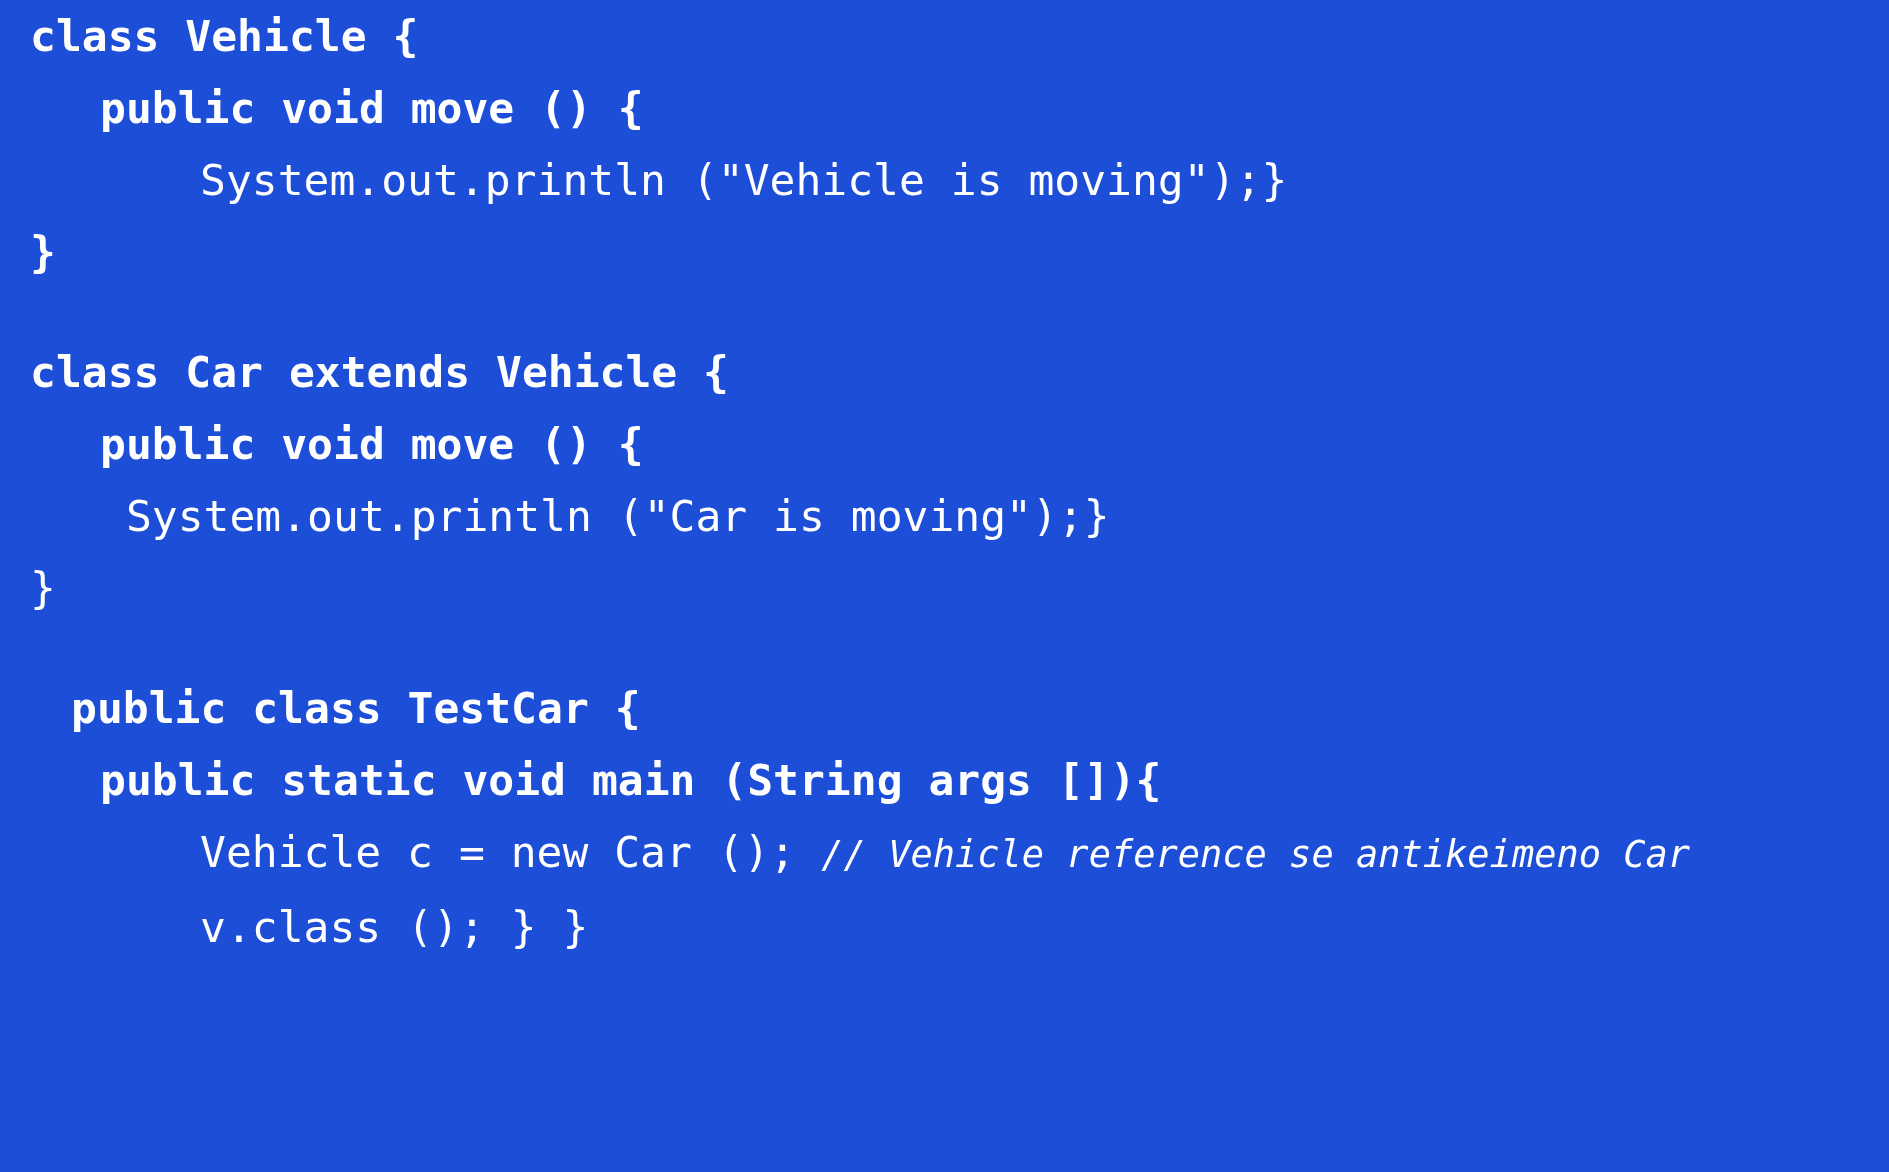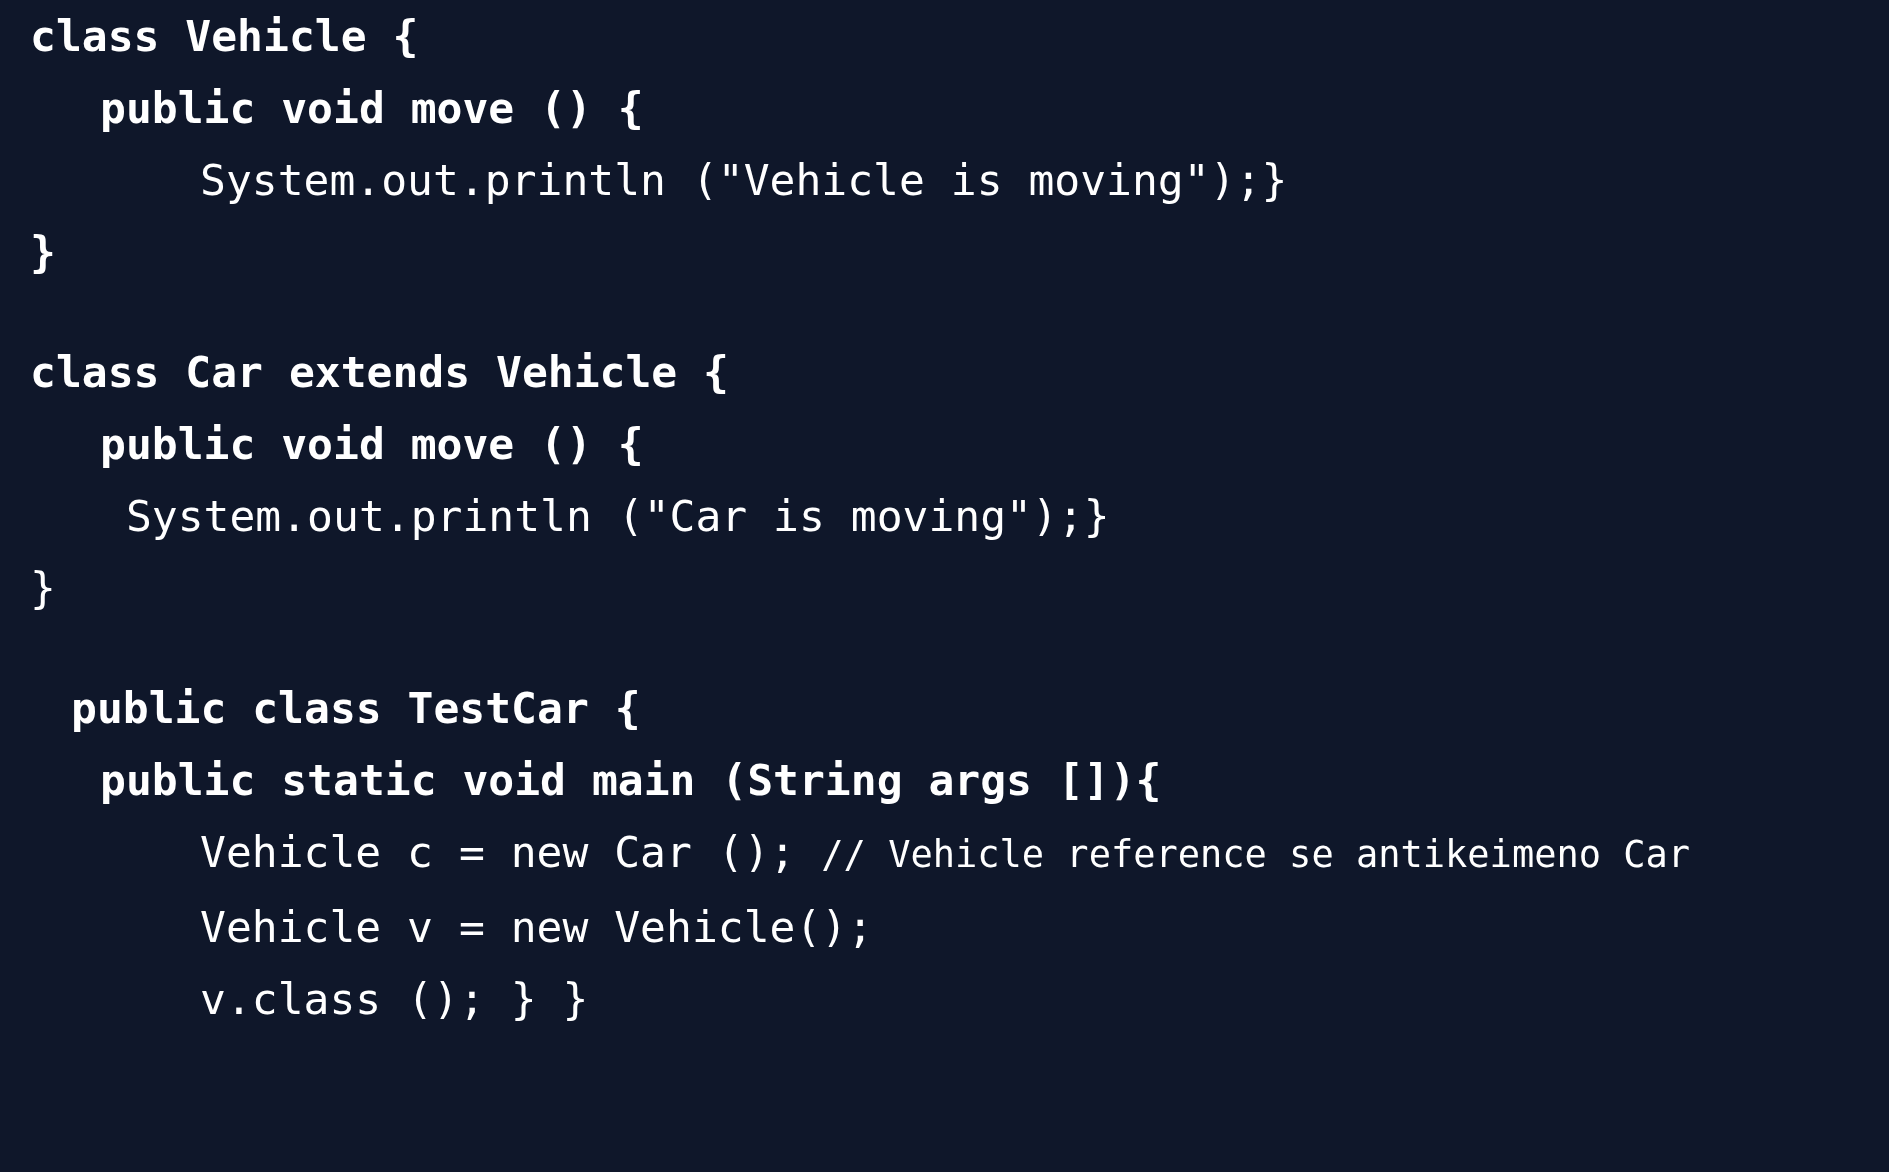--- a/index.html
+++ b/index.html
@@ -13,21 +13,21 @@
     height: 1172px;
     overflow: hidden;
     font-family: "DejaVu Sans Mono", "Liberation Mono", monospace;
     color: #ffffff;
   }
 
   #slide {
     position: relative;
     width: 1889px;
     height: 1172px;
-    background: #0f172a;
+    background: #1d4ed8;
     padding: 0;
   }
 
   .code-block {
     position: absolute;
     left: 0;
     top: 0;
     width: 1889px;
   }
 
@@ -37,21 +37,21 @@
     font-family: "DejaVu Sans Mono", "Liberation Mono", monospace;
     font-size: 43px;
     line-height: 72px;
     color: #ffffff;
     letter-spacing: 0px;
   }
 
   .seg { white-space: pre; }
   .seg.bold   { font-weight: bold; }
   .seg.normal { font-weight: normal; }
-  .seg.italic { font-weight: normal; }
+  .seg.italic { font-style: italic; font-weight: normal; }
   .seg.small  { font-size: 37px; }
 
   
   .spacer { display: block; height: 48px; }
 
   .block { display: block; }
 </style>
 </head>
 <body>
 
@@ -68,17 +68,16 @@
         <div class="code-line" style="padding-left: 30px;"><span class="seg bold">class Car extends Vehicle {</span></div>
         <div class="code-line" style="padding-left: 100px;"><span class="seg bold">public void move () {</span></div>
         <div class="code-line" style="padding-left: 100px;"><span class="seg normal"> System.out.println ("Car is moving");}</span></div>
         <div class="code-line" style="padding-left: 30px;"><span class="seg normal">}</span></div>
       </div>
       <div class="spacer"></div>
       <div class="block">
         <div class="code-line" style="padding-left: 30px; margin-left: 41px;"><span class="seg bold">public class TestCar {</span></div>
         <div class="code-line" style="padding-left: 100px;"><span class="seg bold">public static void main (String args []){</span></div>
         <div class="code-line" style="padding-left: 200px;"><span class="seg normal">Vehicle c = new Car (); </span><span class="seg italic small">// Vehicle reference se antikeimeno Car</span></div>
-        <div class="code-line" style="padding-left: 200px;"><span class="seg normal">Vehicle v = new Vehicle();</span></div>
         <div class="code-line" style="padding-left: 200px;"><span class="seg normal">v.class (); } }</span></div>
       </div>
     </div>
 </div>
 
 </body></html>

